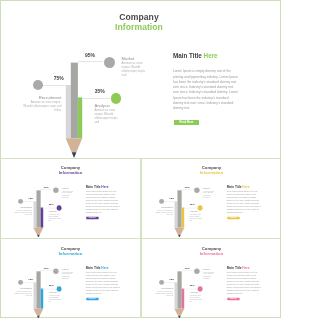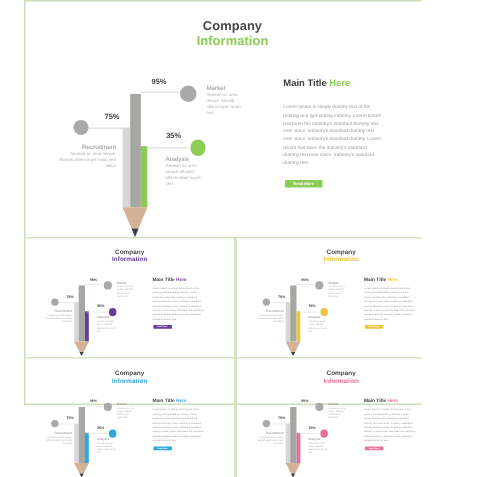--- a/index.html
+++ b/index.html
@@ -1,20 +1,20 @@
 <!DOCTYPE html>
 <html><head>
 <meta charset="utf-8">
 <title>Company Information Pencil Infographic</title>
 <style>
   html,body{margin:0;padding:0;background:#ffffff;}
   body{width:281px;height:318px;overflow:hidden;
        font-family:"Liberation Sans",sans-serif;
        -webkit-font-smoothing:antialiased;}
-  .page{position:relative;width:281px;height:270px;background:#fff;box-sizing:border-box;margin-left:16px;}
+  .page{position:relative;width:281px;height:318px;background:#fff;box-sizing:border-box;}
   .page::before{content:"";position:absolute;inset:0;border:1px solid #cdddb8;pointer-events:none;}
 
   
   .hero{position:absolute;left:0;top:0;width:281px;height:158px;overflow:hidden;}
   .hero-title{position:absolute;left:-2px;top:12px;width:282px;text-align:center;line-height:10.3px;}
   .hero-title .t1{display:block;font-size:8.6px;font-weight:bold;color:#4a4a4a;letter-spacing:.05px;}
   .hero-title .t2{display:block;font-size:8.6px;font-weight:bold;color:#8ccb55;letter-spacing:.05px;}
 
   
   .pencil{position:absolute;left:0;top:0;width:281px;height:158px;}

